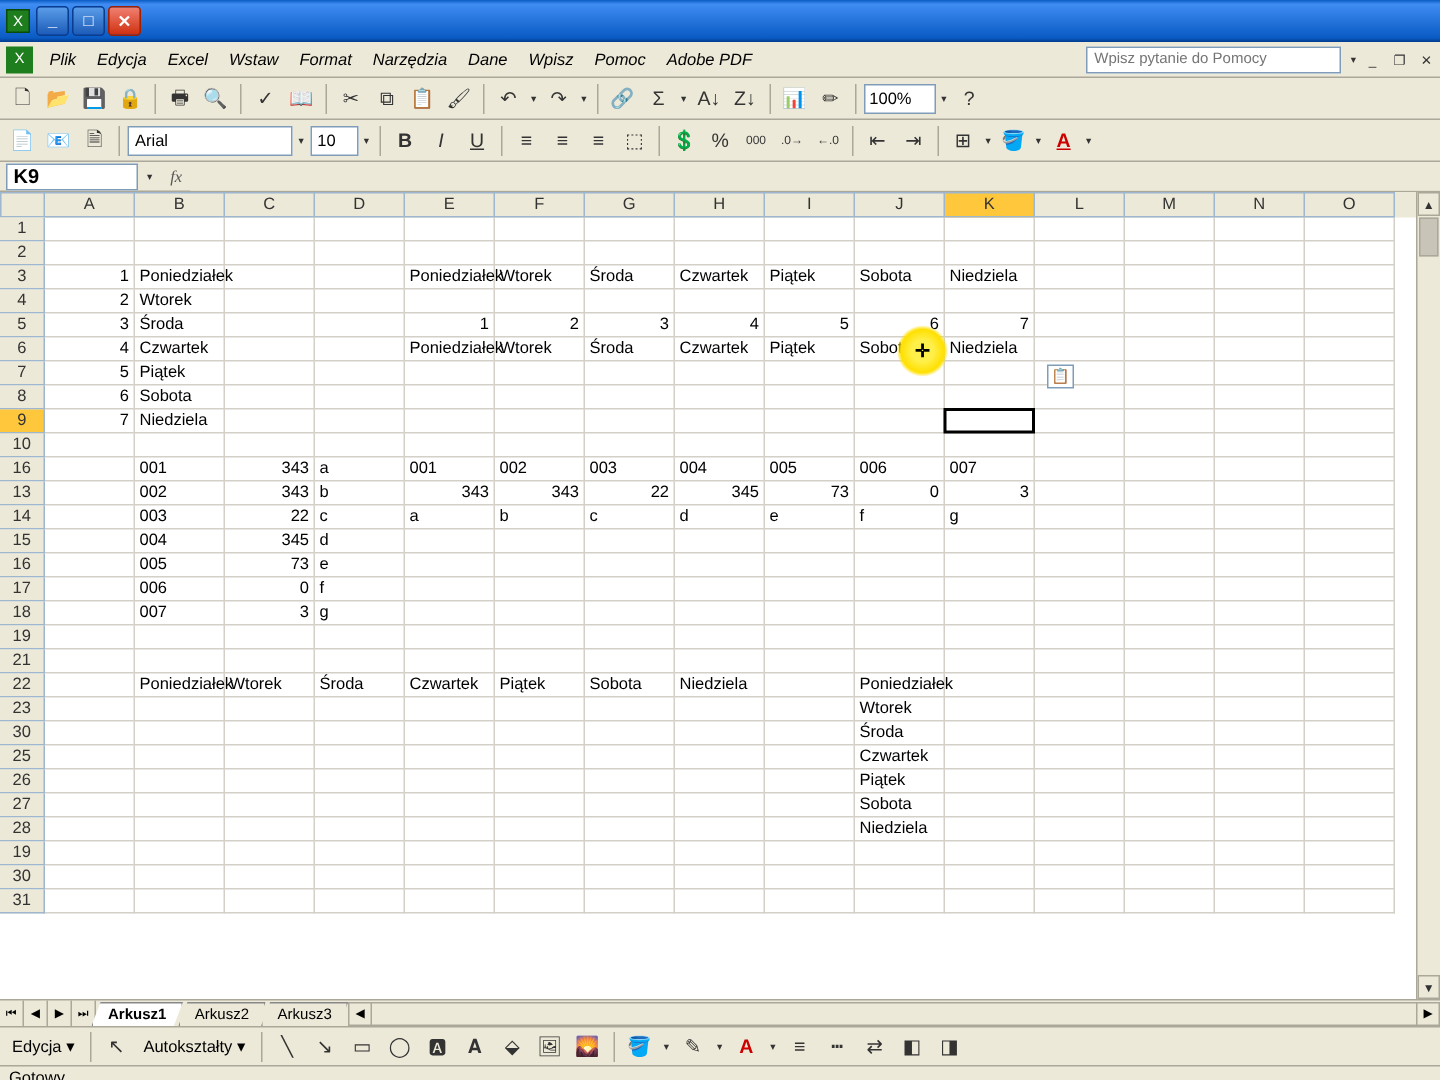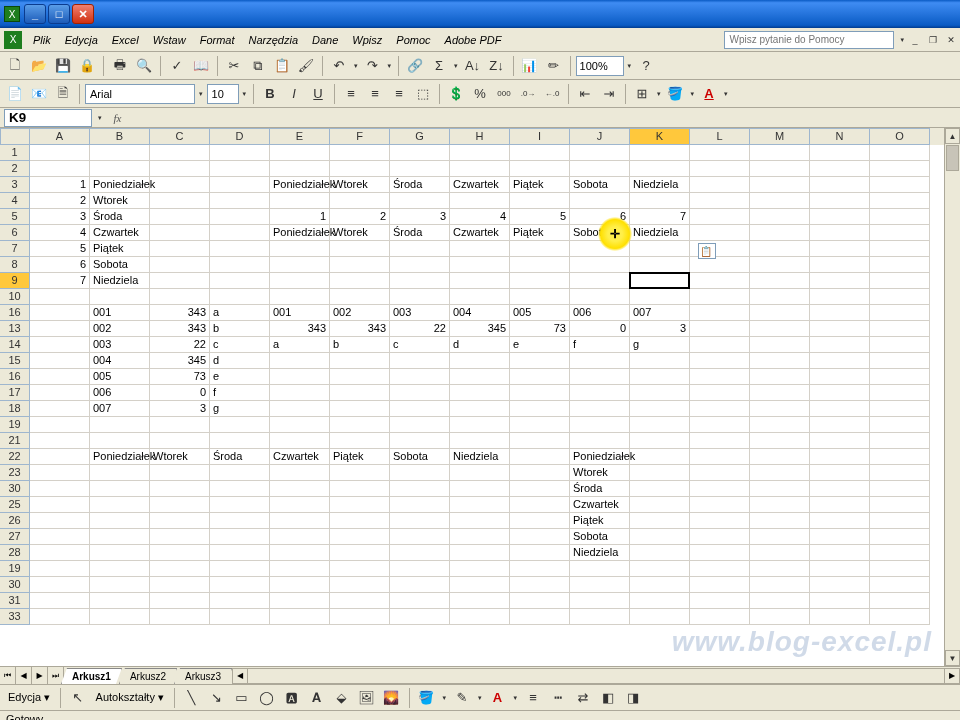--- a/index.html
+++ b/index.html
@@ -714,43 +714,24 @@
           <div class="cell" style="width: 60px;"></div>
           <div class="cell" style="width: 60px;"></div>
           <div class="cell" style="width: 60px;"></div>
           <div class="cell" style="width: 60px;"></div>
           <div class="cell" style="width: 60px;"></div>
           <div class="cell" style="width: 60px;"></div>
           <div class="cell" style="width: 60px;"></div>
           <div class="cell" style="width: 60px;"></div>
           <div class="cell" style="width: 60px;"></div>
         </div>
-        <div class="row">
-          <div class="rowhdr">33</div>
-          <div class="cell" style="width: 60px;"></div>
-          <div class="cell" style="width: 60px;"></div>
-          <div class="cell" style="width: 60px;"></div>
-          <div class="cell" style="width: 60px;"></div>
-          <div class="cell" style="width: 60px;"></div>
-          <div class="cell" style="width: 60px;"></div>
-          <div class="cell" style="width: 60px;"></div>
-          <div class="cell" style="width: 60px;"></div>
-          <div class="cell" style="width: 60px;"></div>
-          <div class="cell" style="width: 60px;"></div>
-          <div class="cell" style="width: 60px;"></div>
-          <div class="cell" style="width: 60px;"></div>
-          <div class="cell" style="width: 60px;"></div>
-          <div class="cell" style="width: 60px;"></div>
-          <div class="cell" style="width: 60px;"></div>
-        </div>
       </div>
     <div id="selection" class="selection-box" style="left: 629px; top: 144px; width: 61px; height: 17px;"></div>
     <div id="cursor" class="highlight-cursor" style="left: 598px; top: 89px;"></div>
     <div id="smart" class="paste-smart" style="left: 698px; top: 115px;">📋</div>
-    <div class="watermark">www.blog-excel.pl</div>
   </div>
   <div class="vscroll">
     <div class="arr">▲</div>
     <div class="thumb"></div>
     <div class="arr" style="position:absolute;bottom:0;left:0;right:0">▼</div>
   </div>
 </div>
 
 <div class="tabrow">
   <div class="tab-nav">

